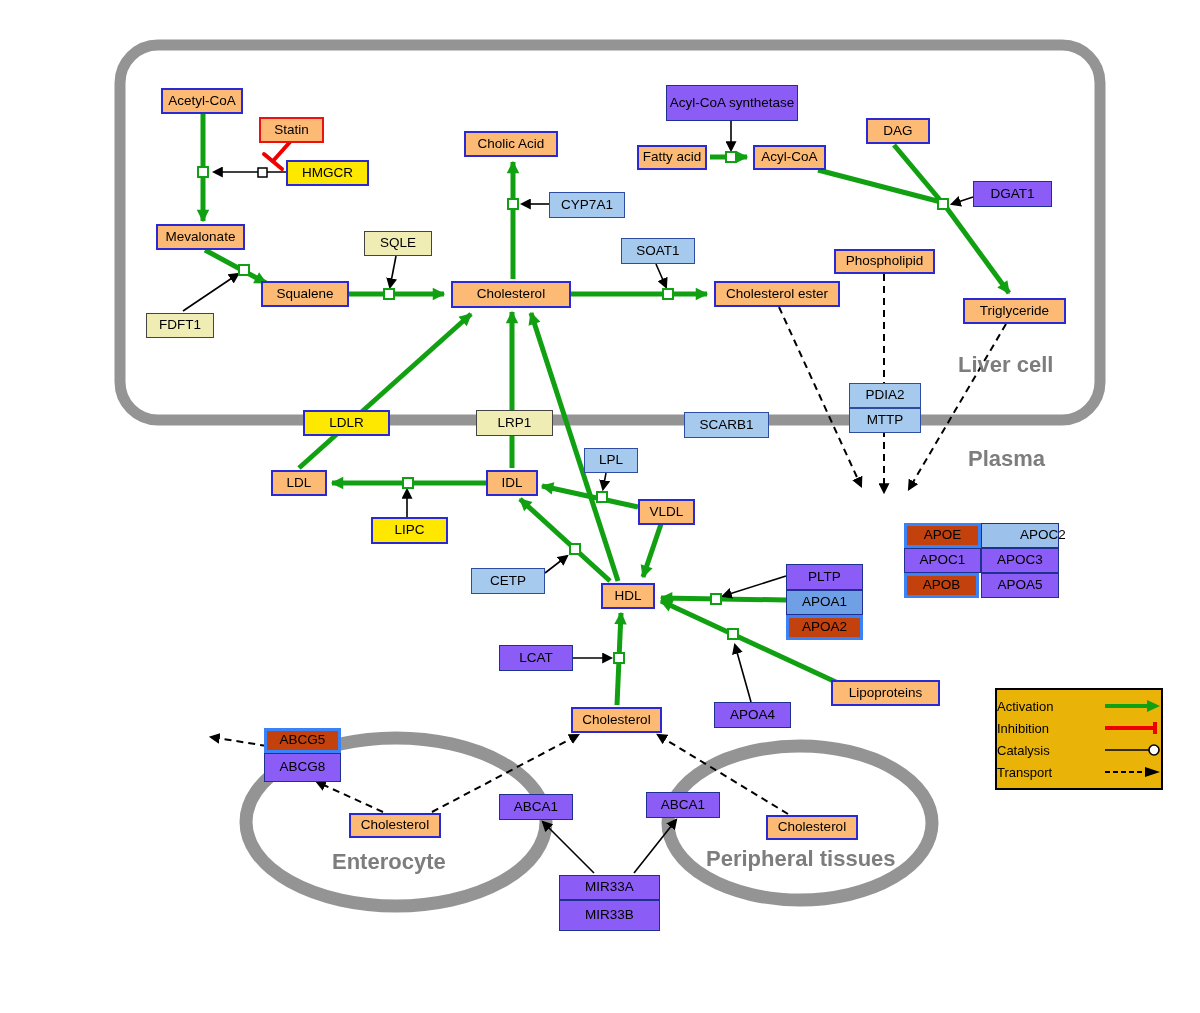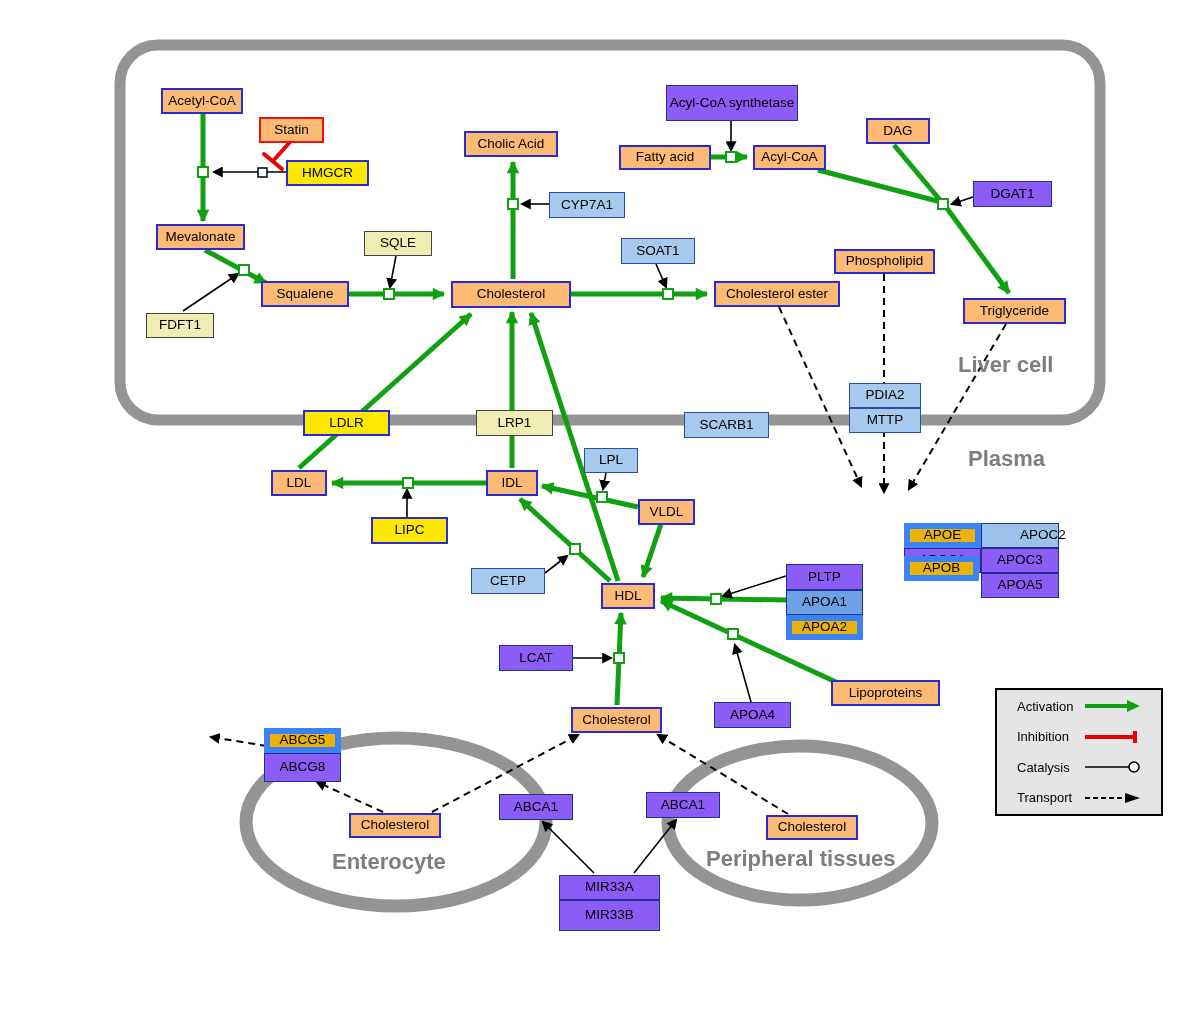--- a/index.html
+++ b/index.html
@@ -10,31 +10,31 @@
         font-size:13.5px;color:#000;background:#fdba74;box-sizing:border-box;text-align:center;
         line-height:1.05;z-index:3;cursor:pointer;}
   .met {border:2px solid #2929d6;}
   .drug{border:2px solid #ee1111;}
   .gy  {background:#ffe800;border:2px solid #2929d6;}
   .gpy {background:#efedb4;border:1px solid #444;}
   .glb {background:#a6c9ee;border:1px solid #2e4da0;}
   .glb2{background:#9cc1ea;border:1px solid #203090;padding-left:46px;}
   .gmb {background:#8b5cf6;border:1px solid #203090;}
   .gmb2{background:#6fa0e6;border:1px solid #203090;}
-  .gdb {background:#eab308;border:6px solid #3b82f6;}
+  .gdb {background:#c2410c;border:3px solid #3b82f6;}
   .region-label{position:absolute;font-weight:bold;font-size:22px;color:#7d7d7d;z-index:2;white-space:nowrap;}
   .e-act{stroke:#11a011;stroke-width:5;fill:none;}
   .e-cat{stroke:#000;stroke-width:1.6;fill:none;}
   .e-inh{stroke:#ee0000;stroke-width:4;fill:none;stroke-linecap:round;}
   .e-tra{stroke:#000;stroke-width:2;fill:none;stroke-dasharray:7 5;}
   .rnode{fill:#fff;stroke:#11a011;stroke-width:2;}
   .wnode{fill:#fff;stroke:#000;stroke-width:1.5;}
   .membrane{stroke:#949494;fill:none;}
-  #legend{position:absolute;left:995px;top:688px;width:168px;height:128px;border:2px solid #000;
-          background:#e5e5e5;z-index:4;box-sizing:border-box;padding:6px 20px;display:flex;
+  #legend{position:absolute;left:995px;top:688px;width:168px;height:102px;border:2px solid #000;
+          background:#eab308;z-index:4;box-sizing:border-box;padding:6px 0;display:flex;
           flex-direction:column;justify-content:space-between;}
   .legend-row{display:flex;align-items:center;justify-content:space-between;height:20px;}
   .legend-row span{font-size:13px;color:#000;}
 </style>
 </head>
 <body>
 
 <div id="canvas">
 
   <svg id="edges" width="1200" height="1013">
@@ -125,21 +125,21 @@
   <div class="node met" style="left:156px;top:224px;width:89px;height:26px">Mevalonate</div>
   <div class="node gpy" style="left:146px;top:313px;width:68px;height:25px">FDFT1</div>
   <div class="node met" style="left:261px;top:281px;width:88px;height:26px">Squalene</div>
   <div class="node gpy" style="left:364px;top:231px;width:68px;height:25px">SQLE</div>
   <div class="node met" style="left:464px;top:131px;width:94px;height:26px">Cholic Acid</div>
   <div class="node glb" style="left:549px;top:192px;width:76px;height:26px">CYP7A1</div>
   <div class="node met" style="left:451px;top:281px;width:120px;height:27px">Cholesterol</div>
   <div class="node glb" style="left:621px;top:238px;width:74px;height:26px">SOAT1</div>
   <div class="node met" style="left:714px;top:281px;width:126px;height:26px">Cholesterol ester</div>
   <div class="node gmb" style="left:666px;top:85px;width:132px;height:36px">Acyl-CoA synthetase</div>
-  <div class="node met" style="left:619px;top:145px;width:92px;height:25px">Fatty acid</div>
+  <div class="node met" style="left:637px;top:145px;width:70px;height:25px">Fatty acid</div>
   <div class="node met" style="left:753px;top:145px;width:73px;height:25px">Acyl-CoA</div>
   <div class="node met" style="left:866px;top:118px;width:64px;height:26px">DAG</div>
   <div class="node gmb" style="left:973px;top:181px;width:79px;height:26px">DGAT1</div>
   <div class="node met" style="left:834px;top:249px;width:101px;height:25px">Phospholipid</div>
   <div class="node met" style="left:963px;top:298px;width:103px;height:26px">Triglyceride</div>
 
   <div class="node gy" style="left:303px;top:410px;width:87px;height:26px">LDLR</div>
   <div class="node gpy" style="left:476px;top:410px;width:77px;height:26px">LRP1</div>
   <div class="node glb" style="left:684px;top:412px;width:85px;height:26px">SCARB1</div>
   <div class="node glb" style="left:849px;top:383px;width:72px;height:25px">PDIA2</div>
@@ -155,21 +155,21 @@
   <div class="node gmb" style="left:499px;top:645px;width:74px;height:26px">LCAT</div>
   <div class="node gmb" style="left:786px;top:564px;width:77px;height:26px">PLTP</div>
   <div class="node gmb2" style="left:786px;top:590px;width:77px;height:25px">APOA1</div>
   <div class="node gdb" style="left:786px;top:615px;width:77px;height:25px">APOA2</div>
   <div class="node gmb" style="left:714px;top:702px;width:77px;height:26px">APOA4</div>
   <div class="node met" style="left:831px;top:680px;width:109px;height:26px">Lipoproteins</div>
   <div class="node gdb" style="left:904px;top:523px;width:77px;height:25px">APOE</div>
   <div class="node glb2" style="left:981px;top:523px;width:78px;height:25px">APOC2</div>
   <div class="node gmb" style="left:904px;top:548px;width:77px;height:25px">APOC1</div>
   <div class="node gmb" style="left:981px;top:548px;width:78px;height:25px">APOC3</div>
-  <div class="node gdb" style="left:904px;top:556px;width:75px;height:25px">APOB</div>
+  <div class="node gdb" style="left:904px;top:573px;width:75px;height:25px">APOB</div>
   <div class="node gmb" style="left:981px;top:573px;width:78px;height:25px">APOA5</div>
   <div class="node met" style="left:571px;top:707px;width:91px;height:26px">Cholesterol</div>
 
   <div class="node gdb" style="left:264px;top:728px;width:77px;height:25px">ABCG5</div>
   <div class="node gmb" style="left:264px;top:753px;width:77px;height:29px">ABCG8</div>
   <div class="node met" style="left:349px;top:813px;width:92px;height:25px">Cholesterol</div>
   <div class="node gmb" style="left:499px;top:794px;width:74px;height:26px">ABCA1</div>
   <div class="node gmb" style="left:646px;top:792px;width:74px;height:26px">ABCA1</div>
   <div class="node met" style="left:766px;top:815px;width:92px;height:25px">Cholesterol</div>
   <div class="node gmb" style="left:559px;top:875px;width:101px;height:25px">MIR33A</div>

